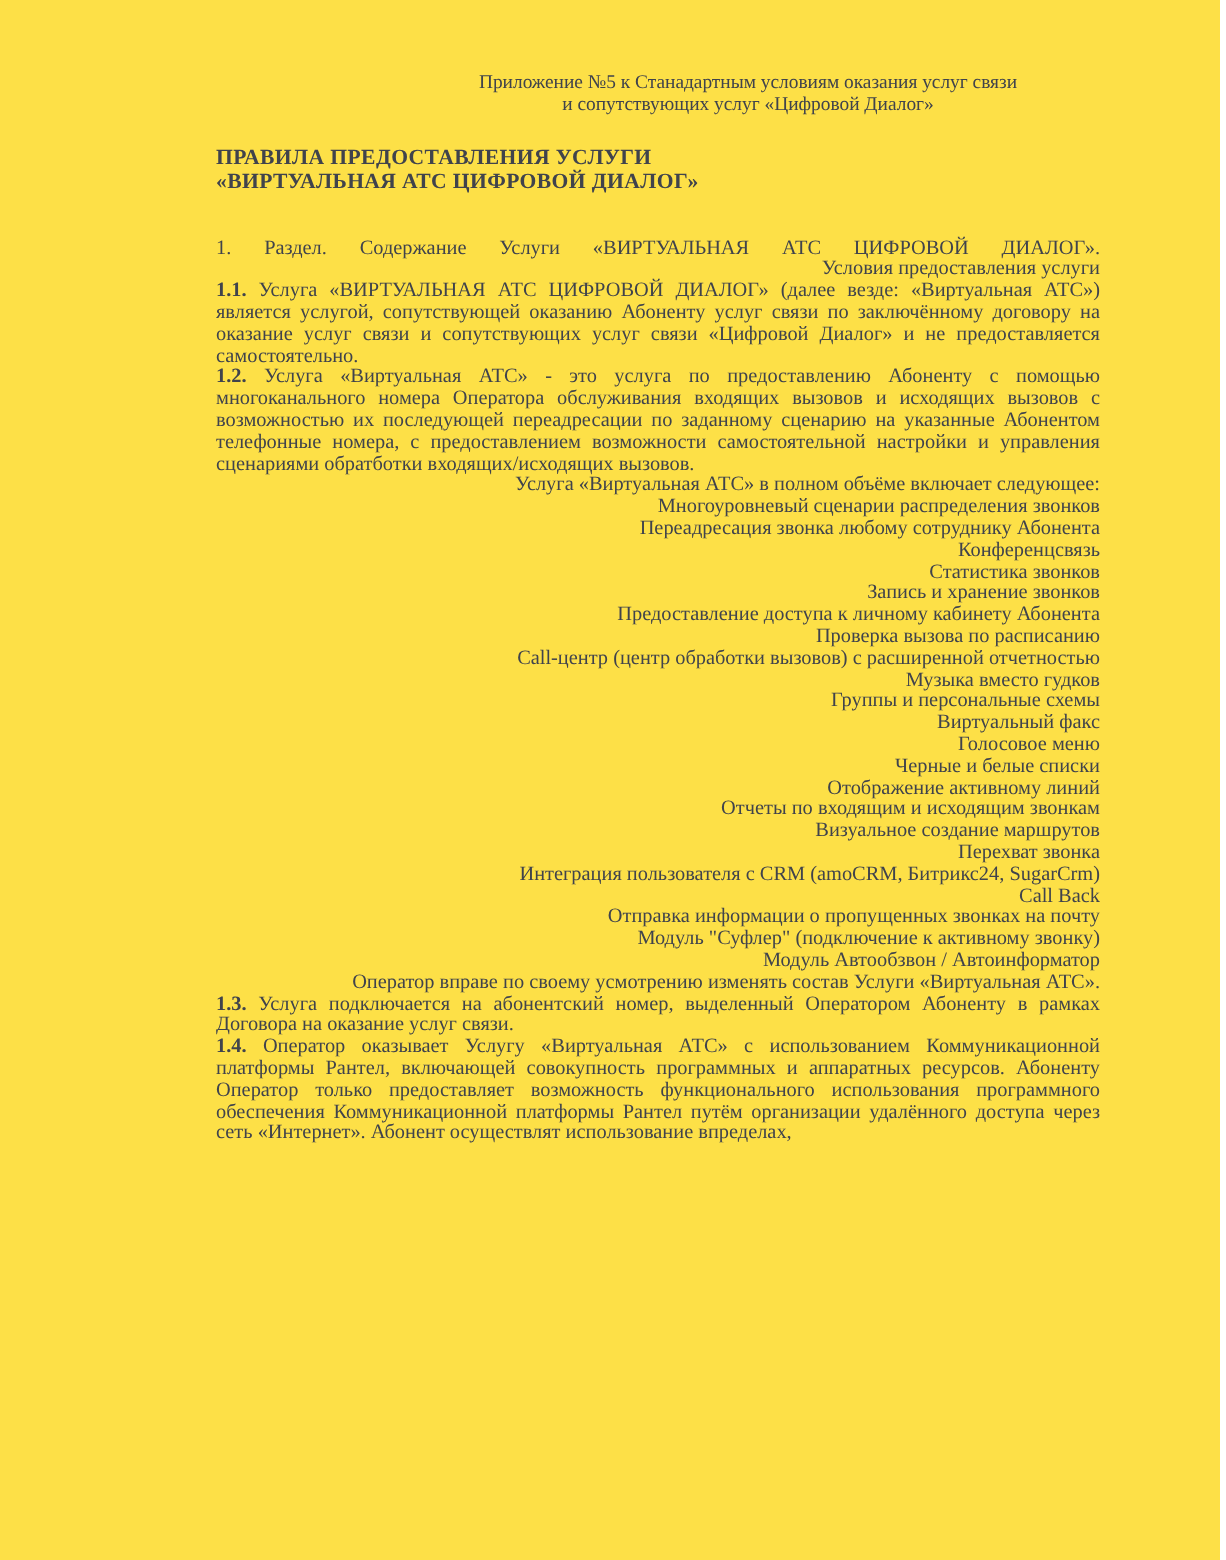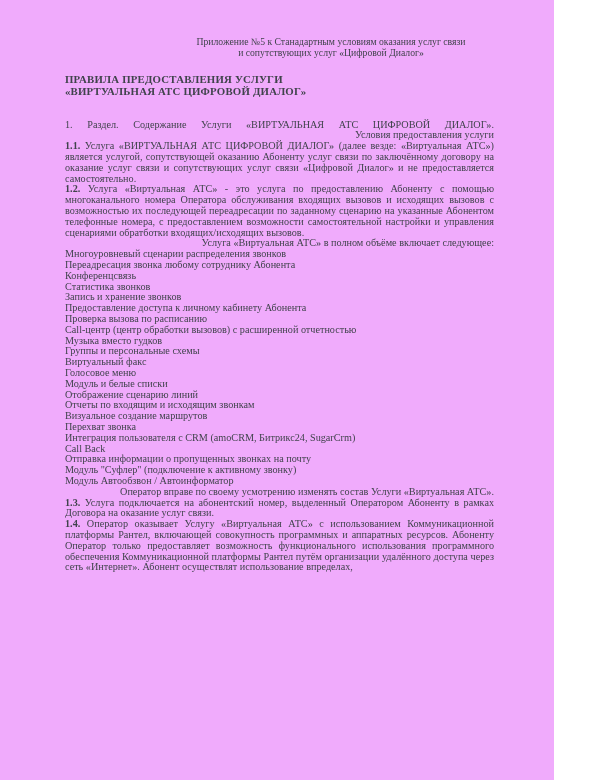--- a/index.html
+++ b/index.html
@@ -2,25 +2,25 @@
 <html><head>
 <meta charset="utf-8">
 <style>
   html, body {
     margin: 0;
     padding: 0;
     background: #ffffff;
   }
   .page {
     position: relative;
-    width: 554px;
+    width: 610px;
     height: 780px;
-    background: #f0abfc;
+    background: #fde047;
     box-sizing: border-box;
-    padding: 36px 60px 0 65px;
+    padding: 36px 60px 0 108px;
     overflow: hidden;
     font-family: "Liberation Serif", "DejaVu Serif", serif;
     color: #40434c;
   }
   .header-note {
     width: 352px;
     margin-left: 90px;
     text-align: center;
     font-size: 9.7px;
     line-height: 11.4px;
@@ -57,21 +57,21 @@
   }
   .indent {
     text-indent: 35px;
     text-align: right;
   }
   .features {
     font-size: 10.2px;
     line-height: 10.8px;
   }
   .features .feature {
-    text-align: left;
+    text-align: right;
   }
 </style>
 </head>
 <body>
 
 <div class="page">
 
   <div class="header-note">
     <div>Приложение №5 к Станадартным условиям оказания услуг связи</div>
     <div>и сопутствующих услуг «Цифровой Диалог»</div>
@@ -99,22 +99,22 @@
     <div class="feature">Конференцсвязь</div>
     <div class="feature">Статистика звонков</div>
     <div class="feature">Запись и хранение звонков</div>
     <div class="feature">Предоставление доступа к личному кабинету Абонента</div>
     <div class="feature">Проверка вызова по расписанию</div>
     <div class="feature">Call-центр (центр обработки вызовов) с расширенной отчетностью</div>
     <div class="feature">Музыка вместо гудков</div>
     <div class="feature">Группы и персональные схемы</div>
     <div class="feature">Виртуальный факс</div>
     <div class="feature">Голосовое меню</div>
-    <div class="feature">Модуль и белые списки</div>
-    <div class="feature">Отображение сценарию линий</div>
+    <div class="feature">Черные и белые списки</div>
+    <div class="feature">Отображение активному линий</div>
     <div class="feature">Отчеты по входящим и исходящим звонкам</div>
     <div class="feature">Визуальное создание маршрутов</div>
     <div class="feature">Перехват звонка</div>
     <div class="feature">Интеграция пользователя с CRM (amoCRM, Битрикс24, SugarCrm)</div>
     <div class="feature">Call Back</div>
     <div class="feature">Отправка информации о пропущенных звонках на почту</div>
     <div class="feature">Модуль "Суфлер" (подключение к активному звонку)</div>
     <div class="feature">Модуль Автообзвон / Автоинформатор</div>
   </div>
 

